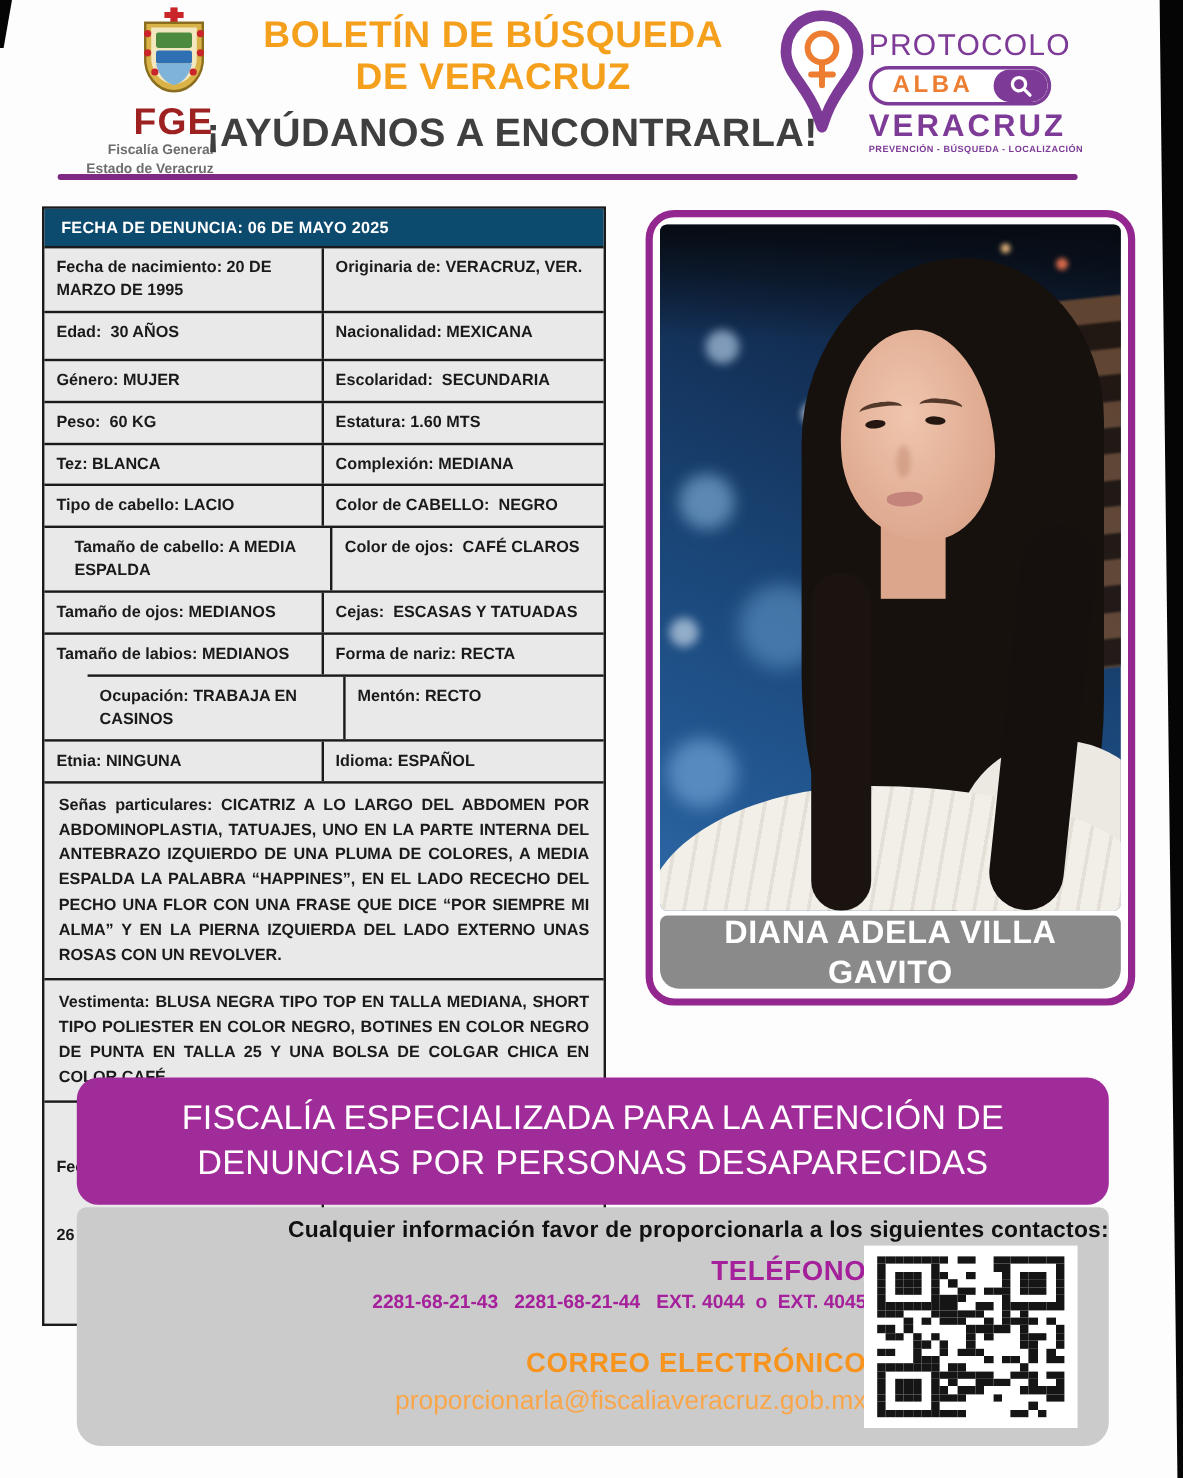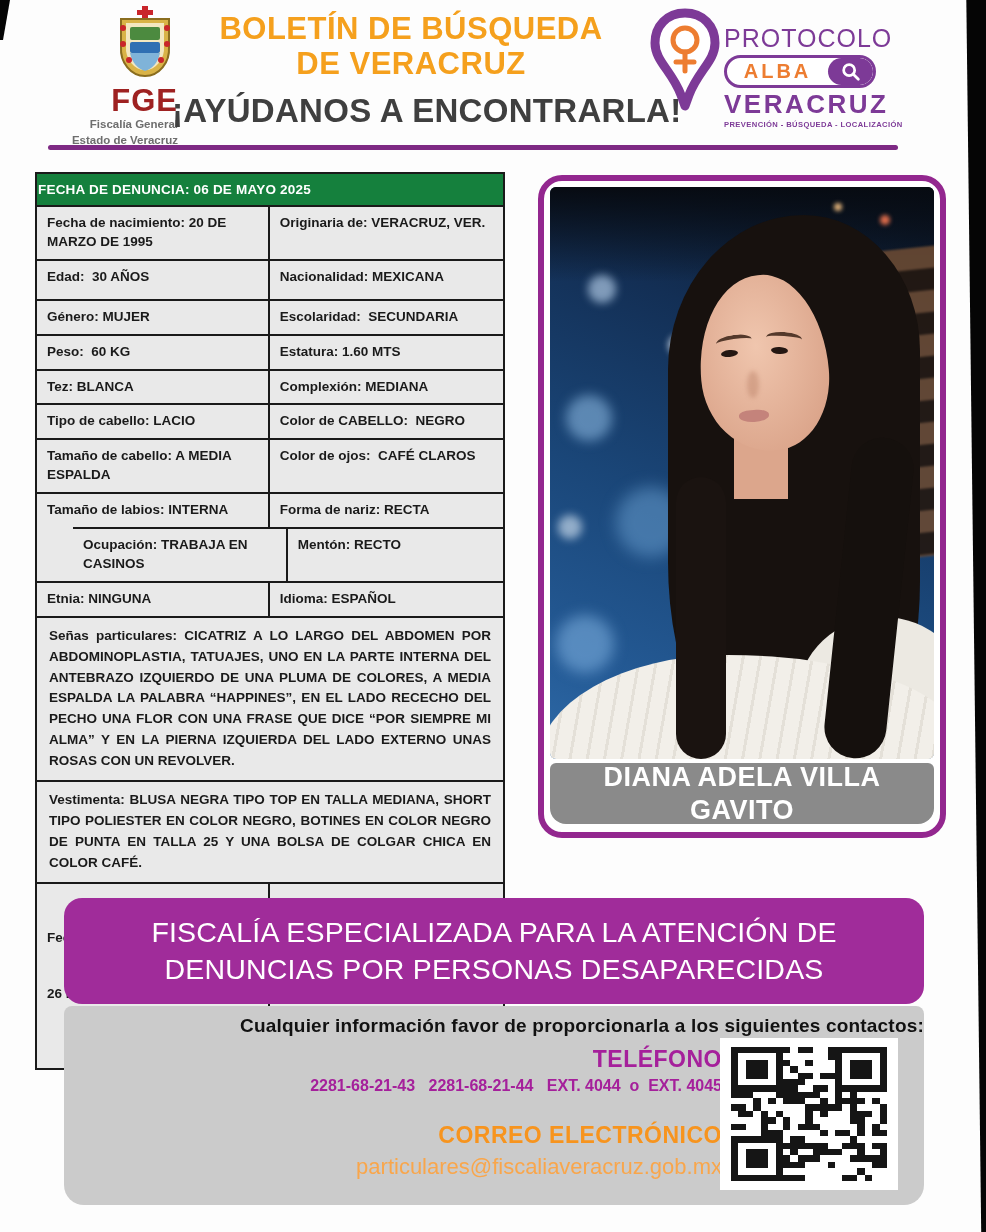--- a/index.html
+++ b/index.html
@@ -30,22 +30,22 @@
              font-size:20px;font-weight:800;color:#ed7d31;letter-spacing:3px;}
   .alba-search{width:45px;background:#7d3a97;border-radius:14px;display:flex;align-items:center;justify-content:center;}
   .alba-veracruz{font-size:26px;font-weight:600;color:#7d3a97;letter-spacing:2.5px;margin-top:3px;line-height:1;}
   .alba-tagline{font-size:7.6px;font-weight:800;color:#7d3a97;letter-spacing:.4px;margin-top:3px;white-space:nowrap;}
 
   .divider{position:absolute;left:48px;top:145px;width:850px;height:5px;background:#7e2a84;border-radius:3px;}
 
   
   .ptable{position:absolute;left:35px;top:172px;width:470px;border:2.5px solid #1a1a1a;
           background:#e9e9e9;box-sizing:border-box;}
-  .thead{background:#15803d;color:#ffffff;font-weight:700;font-size:13.5px;
-         padding:8px 1px;min-height:30px;box-sizing:border-box;letter-spacing:.2px;}
+  .thead{background:#0c4a6e;color:#ffffff;font-weight:700;font-size:13.5px;
+         padding:8px 14px;min-height:30px;box-sizing:border-box;letter-spacing:.2px;}
   .trow{display:flex;border-top:2.5px solid #1a1a1a;box-sizing:border-box;}
   .tcell{padding:7px 10px;font-size:13.5px;font-weight:700;color:#1a1a1a;line-height:1.4;
          box-sizing:border-box;white-space:pre-wrap;}
   .tcell.l{width:49.5%;}
   .tcell.r{width:50.5%;border-left:2.5px solid #1a1a1a;}
   .tpara{border-top:2.5px solid #1a1a1a;padding:8px 12px;font-size:13.5px;font-weight:700;
          color:#1a1a1a;line-height:1.55;text-align:justify;box-sizing:border-box;}
   .cell-label{white-space:pre-wrap;}
   .cell-value{white-space:pre-wrap;}
 
@@ -197,26 +197,30 @@
       <div class="tcell r">Estatura: 1.60 MTS</div>
     </div>
     <div class="trow" style="min-height:28px;">
       <div class="tcell l">Tez: BLANCA</div>
       <div class="tcell r">Complexión: MEDIANA</div>
     </div>
     <div class="trow" style="min-height:26px;">
       <div class="tcell l">Tipo de cabello: LACIO</div>
       <div class="tcell r">Color de CABELLO:  NEGRO</div>
     </div>
-    <div class="trow" style="min-height:40px;">
+    <div class="trow" style="min-height:40px;padding-left:15px;">
       <div class="tcell l">Tamaño de cabello: A MEDIA ESPALDA</div>
       <div class="tcell r">Color de ojos:  CAFÉ CLAROS</div>
     </div>
+    <div class="trow" style="min-height:33px;">
+      <div class="tcell l">Tamaño de ojos: MEDIANOS</div>
+      <div class="tcell r">Cejas:  ESCASAS Y TATUADAS</div>
+    </div>
     <div class="trow" style="min-height:34px;">
-      <div class="tcell l">Tamaño de labios: INTERNA</div>
+      <div class="tcell l">Tamaño de labios: MEDIANOS</div>
       <div class="tcell r">Forma de nariz: RECTA</div>
     </div>
     <div class="trow" style="min-height:26px;margin-left:36px;">
       <div class="tcell l">Ocupación: TRABAJA EN CASINOS</div>
       <div class="tcell r">Mentón: RECTO</div>
     </div>
     <div class="trow" style="min-height:32px;">
       <div class="tcell l">Etnia: NINGUNA</div>
       <div class="tcell r">Idioma: ESPAÑOL</div>
     </div>
@@ -267,21 +271,21 @@
   </div>
 
   <div class="banner">FISCALÍA ESPECIALIZADA PARA LA ATENCIÓN DE DENUNCIAS POR PERSONAS DESAPARECIDAS</div>
 
   <div class="contact-box">
     <div class="contact-intro">Cualquier información favor de proporcionarla a los siguientes contactos:</div>
     <div class="contact-left">
       <div class="tel-heading">TELÉFONO</div>
       <div class="phones">2281-68-21-43   2281-68-21-44   EXT. 4044  o  EXT. 4045</div>
       <div class="mail-heading">CORREO ELECTRÓNICO</div>
-      <div class="email">particulares@fiscaliaveracruz.gob.mx</div>
+      <div class="email">proporcionarla@fiscaliaveracruz.gob.mx</div>
     </div>
     <div class="qr-box">
       <div class="qr-grid">
           <i class="d"></i>
           <i class="d"></i>
           <i class="d"></i>
           <i class="d"></i>
           <i class="d"></i>
           <i class="d"></i>
           <i class="d"></i>

